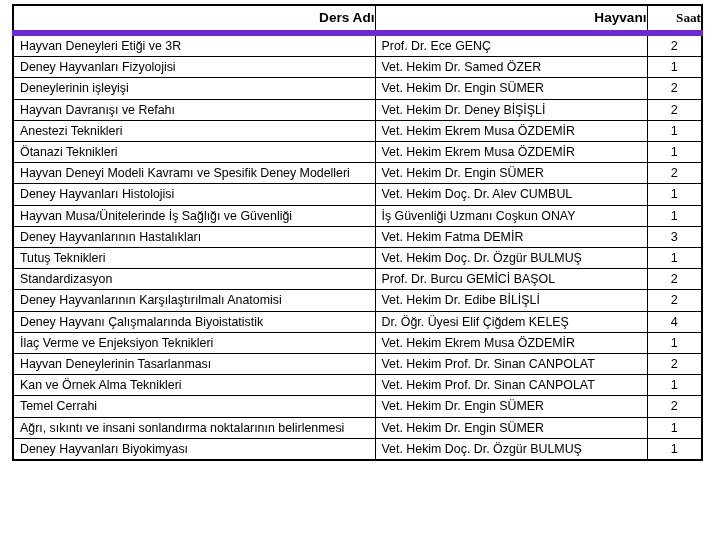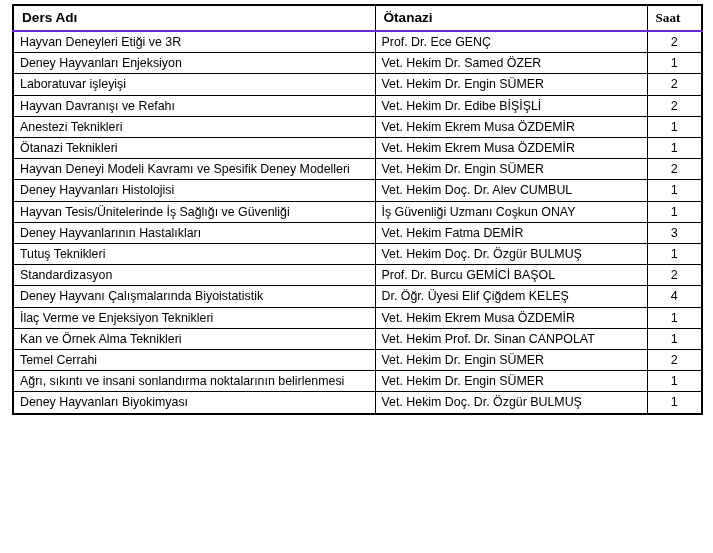--- a/index.html
+++ b/index.html
@@ -39,25 +39,25 @@
     line-height: 20.2px;
     font-size: 12.4px;
     vertical-align: middle;
     overflow: hidden;
     white-space: nowrap;
   }
   table.course-table thead th {
     font-family: "Liberation Sans", sans-serif;
     font-weight: bold;
     font-size: 13.6px;
-    text-align: left;
+    text-align: right;
     height: 24px;
     line-height: 24px;
     padding-left: 8px;
-    border-bottom: 2px solid #6d28d9;
+    border-bottom: 6px solid #6d28d9;
   }
   table.course-table thead th.hours-head {
     font-family: "Liberation Serif", serif;
     font-size: 13.2px;
     font-weight: bold;
   }
   table.course-table td.hours-cell {
     text-align: center;
     padding-left: 0;
     font-size: 12.6px;
@@ -87,43 +87,43 @@
 <div class="page">
   <table class="course-table">
     <colgroup>
       <col class="col-course">
       <col class="col-instructor">
       <col class="col-hours">
     </colgroup>
     <thead>
       <tr>
         <th class="course-head">Ders Adı</th>
-        <th class="instructor-head">Ötanazi</th>
+        <th class="instructor-head">Hayvanı</th>
         <th class="hours-head">Saat</th>
       </tr>
     </thead>
     <tbody id="table-body">
         <tr>
           <td class="course-cell">Hayvan Deneyleri Etiği ve 3R</td>
           <td class="instructor-cell">Prof. Dr. Ece GENÇ</td>
           <td class="hours-cell">2</td>
         </tr>
         <tr>
-          <td class="course-cell">Deney Hayvanları Enjeksiyon</td>
+          <td class="course-cell">Deney Hayvanları Fizyolojisi</td>
           <td class="instructor-cell">Vet. Hekim Dr. Samed ÖZER</td>
           <td class="hours-cell">1</td>
         </tr>
         <tr>
-          <td class="course-cell">Laboratuvar işleyişi</td>
+          <td class="course-cell">Deneylerinin işleyişi</td>
           <td class="instructor-cell">Vet. Hekim Dr. Engin SÜMER</td>
           <td class="hours-cell">2</td>
         </tr>
         <tr>
           <td class="course-cell">Hayvan Davranışı ve Refahı</td>
-          <td class="instructor-cell">Vet. Hekim Dr. Edibe BİŞİŞLİ</td>
+          <td class="instructor-cell">Vet. Hekim Dr. Deney BİŞİŞLİ</td>
           <td class="hours-cell">2</td>
         </tr>
         <tr>
           <td class="course-cell">Anestezi Teknikleri</td>
           <td class="instructor-cell">Vet. Hekim Ekrem Musa ÖZDEMİR</td>
           <td class="hours-cell">1</td>
         </tr>
         <tr>
           <td class="course-cell">Ötanazi Teknikleri</td>
           <td class="instructor-cell">Vet. Hekim Ekrem Musa ÖZDEMİR</td>
@@ -133,48 +133,58 @@
           <td class="course-cell">Hayvan Deneyi Modeli Kavramı ve Spesifik Deney Modelleri</td>
           <td class="instructor-cell">Vet. Hekim Dr. Engin SÜMER</td>
           <td class="hours-cell">2</td>
         </tr>
         <tr>
           <td class="course-cell">Deney Hayvanları Histolojisi</td>
           <td class="instructor-cell">Vet. Hekim Doç. Dr. Alev CUMBUL</td>
           <td class="hours-cell">1</td>
         </tr>
         <tr>
-          <td class="course-cell">Hayvan Tesis/Ünitelerinde İş Sağlığı ve Güvenliği</td>
+          <td class="course-cell">Hayvan Musa/Ünitelerinde İş Sağlığı ve Güvenliği</td>
           <td class="instructor-cell">İş Güvenliği Uzmanı Coşkun ONAY</td>
           <td class="hours-cell">1</td>
         </tr>
         <tr>
           <td class="course-cell">Deney Hayvanlarının Hastalıkları</td>
           <td class="instructor-cell">Vet. Hekim Fatma DEMİR</td>
           <td class="hours-cell">3</td>
         </tr>
         <tr>
           <td class="course-cell">Tutuş Teknikleri</td>
           <td class="instructor-cell">Vet. Hekim Doç. Dr. Özgür BULMUŞ</td>
           <td class="hours-cell">1</td>
         </tr>
         <tr>
           <td class="course-cell">Standardizasyon</td>
           <td class="instructor-cell">Prof. Dr. Burcu GEMİCİ BAŞOL</td>
           <td class="hours-cell">2</td>
         </tr>
         <tr>
+          <td class="course-cell">Deney Hayvanlarının Karşılaştırılmalı Anatomisi</td>
+          <td class="instructor-cell">Vet. Hekim Dr. Edibe BİLİŞLİ</td>
+          <td class="hours-cell">2</td>
+        </tr>
+        <tr>
           <td class="course-cell">Deney Hayvanı Çalışmalarında Biyoistatistik</td>
           <td class="instructor-cell">Dr. Öğr. Üyesi Elif Çiğdem KELEŞ</td>
           <td class="hours-cell">4</td>
         </tr>
         <tr>
           <td class="course-cell">İlaç Verme ve Enjeksiyon Teknikleri</td>
           <td class="instructor-cell">Vet. Hekim Ekrem Musa ÖZDEMİR</td>
           <td class="hours-cell">1</td>
+        </tr>
+        <tr>
+          <td class="course-cell">Hayvan Deneylerinin Tasarlanması</td>
+          <td class="instructor-cell">Vet. Hekim Prof. Dr. Sinan CANPOLAT</td>
+          <td class="hours-cell">2</td>
         </tr>
         <tr>
           <td class="course-cell">Kan ve Örnek Alma Teknikleri</td>
           <td class="instructor-cell">Vet. Hekim Prof. Dr. Sinan CANPOLAT</td>
           <td class="hours-cell">1</td>
         </tr>
         <tr>
           <td class="course-cell">Temel Cerrahi</td>
           <td class="instructor-cell">Vet. Hekim Dr. Engin SÜMER</td>
           <td class="hours-cell">2</td>

